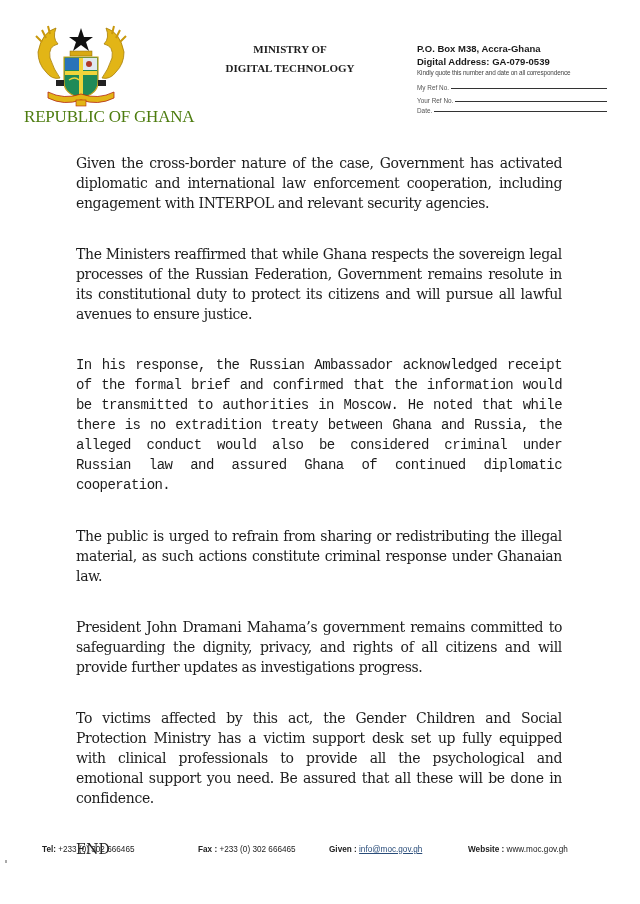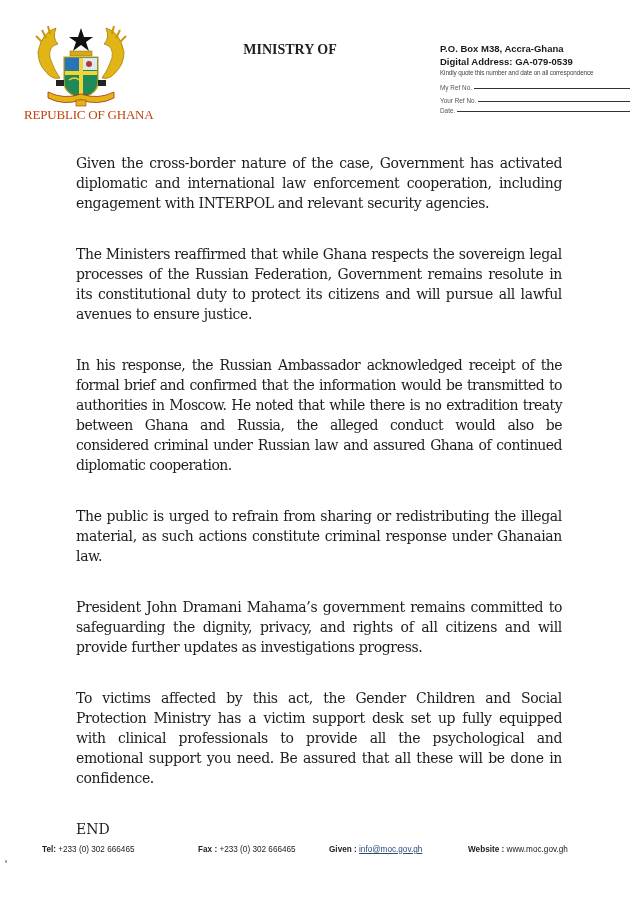--- a/index.html
+++ b/index.html
@@ -1,36 +1,36 @@
 <!DOCTYPE html>
 <html><head>
   <meta charset="utf-8">
   <style>
     html, body { margin: 0; padding: 0; background: #ffffff; }
     body { width: 640px; height: 904px; position: relative; overflow: hidden; color: #1a1a1a; }
     .page { position: absolute; left: 0; top: 0; width: 640px; height: 904px; background: #ffffff; }
 
     
     .crest { position: absolute; left: 34px; top: 22px; width: 94px; height: 86px; }
-    .republic { position: absolute; left: 24px; top: 107px; width: 130px; font-family: "Liberation Serif", serif; font-size: 13px; color: #c2410c; white-space: nowrap; letter-spacing: -0.2px; }
-    .ministry { position: absolute; left: 190px; top: 40px; width: 200px; text-align: center; font-family: "Liberation Serif", serif; font-weight: bold; font-size: 14px; line-height: 19px; color: #1e1e1e; }
+    .republic { position: absolute; left: 24px; top: 107px; width: 130px; font-family: "Liberation Serif", serif; font-size: 17px; color: #4d7c0f; white-space: nowrap; letter-spacing: -0.2px; }
+    .ministry { position: absolute; left: 190px; top: 40px; width: 200px; text-align: center; font-family: "Liberation Serif", serif; font-weight: bold; font-size: 11px; line-height: 19px; color: #1e1e1e; }
     .ministry div { white-space: nowrap; }
 
-    .addr { position: absolute; left: 417px; top: 42px; width: 190px; font-family: "Liberation Sans", sans-serif; color: #1a1a1a; margin-left: 23px; }
+    .addr { position: absolute; left: 417px; top: 42px; width: 190px; font-family: "Liberation Sans", sans-serif; color: #1a1a1a; }
     .addr .l1 { font-size: 9.5px; font-weight: bold; line-height: 13px; white-space: nowrap; }
     .addr .l2 { font-size: 9.5px; font-weight: bold; line-height: 13px; white-space: nowrap; }
     .addr .l3 { font-size: 6.4px; line-height: 10px; color: #444; white-space: nowrap; letter-spacing: -0.15px; }
     .refline { display: flex; align-items: flex-end; height: 10px; margin-top: 3px; font-size: 6.4px; color: #555; }
     .refline .lab { white-space: nowrap; }
     .refline .rule { flex: 1; border-bottom: 1px solid #333; margin-left: 2px; margin-bottom: 2px; }
 
     
     .body { position: absolute; left: 76px; top: 153px; width: 486px; font-family: "DejaVu Serif", serif; font-size: 14px; line-height: 20px; color: #1c1c1c; }
     .para { text-align: justify; margin: 0 0 31px 0; letter-spacing: -0.35px; }
-    .para.p3 { letter-spacing: -0.55px; }
+    .para.p3 { letter-spacing: -0.55px; font-family: Liberation Mono, monospace; }
     .end { margin-top: 0; }
 
     
     .footer { position: absolute; top: 845px; left: 0; width: 640px; font-family: "Liberation Sans", sans-serif; font-size: 8.2px; color: #222; }
     .footer .f { position: absolute; white-space: nowrap; }
     .footer b { font-weight: bold; }
     .footer .tel { left: 42px; }
     .footer .fax { left: 198px; }
     .footer .email { left: 329px; }
     .footer .web { left: 468px; }
@@ -68,20 +68,21 @@
 
       <path d="M14 70 Q30 78 47 72 Q64 78 80 70 L80 76 Q64 84 47 78 Q30 84 14 76 Z" fill="#e2b516" stroke="#b3260f" stroke-width="0.8"></path>
       <rect x="42" y="78" width="10" height="6" fill="#e2b516" stroke="#b3260f" stroke-width="0.6"></rect>
     </svg>
   </div>
 
   <div class="republic">REPUBLIC OF GHANA</div>
 
   <div class="ministry">
     <div>MINISTRY OF</div>
+    <div>DIGITAL TECHNOLOGY</div>
   </div>
 
   <div class="addr">
     <div class="l1">P.O. Box M38, Accra-Ghana</div>
     <div class="l2">Digital Address: GA-079-0539</div>
     <div class="l3">Kindly quote this number and date on all correspondence</div>
     <div class="refline">
       <span class="lab">My Ref No.</span>
       <span class="rule"></span>
     </div>

